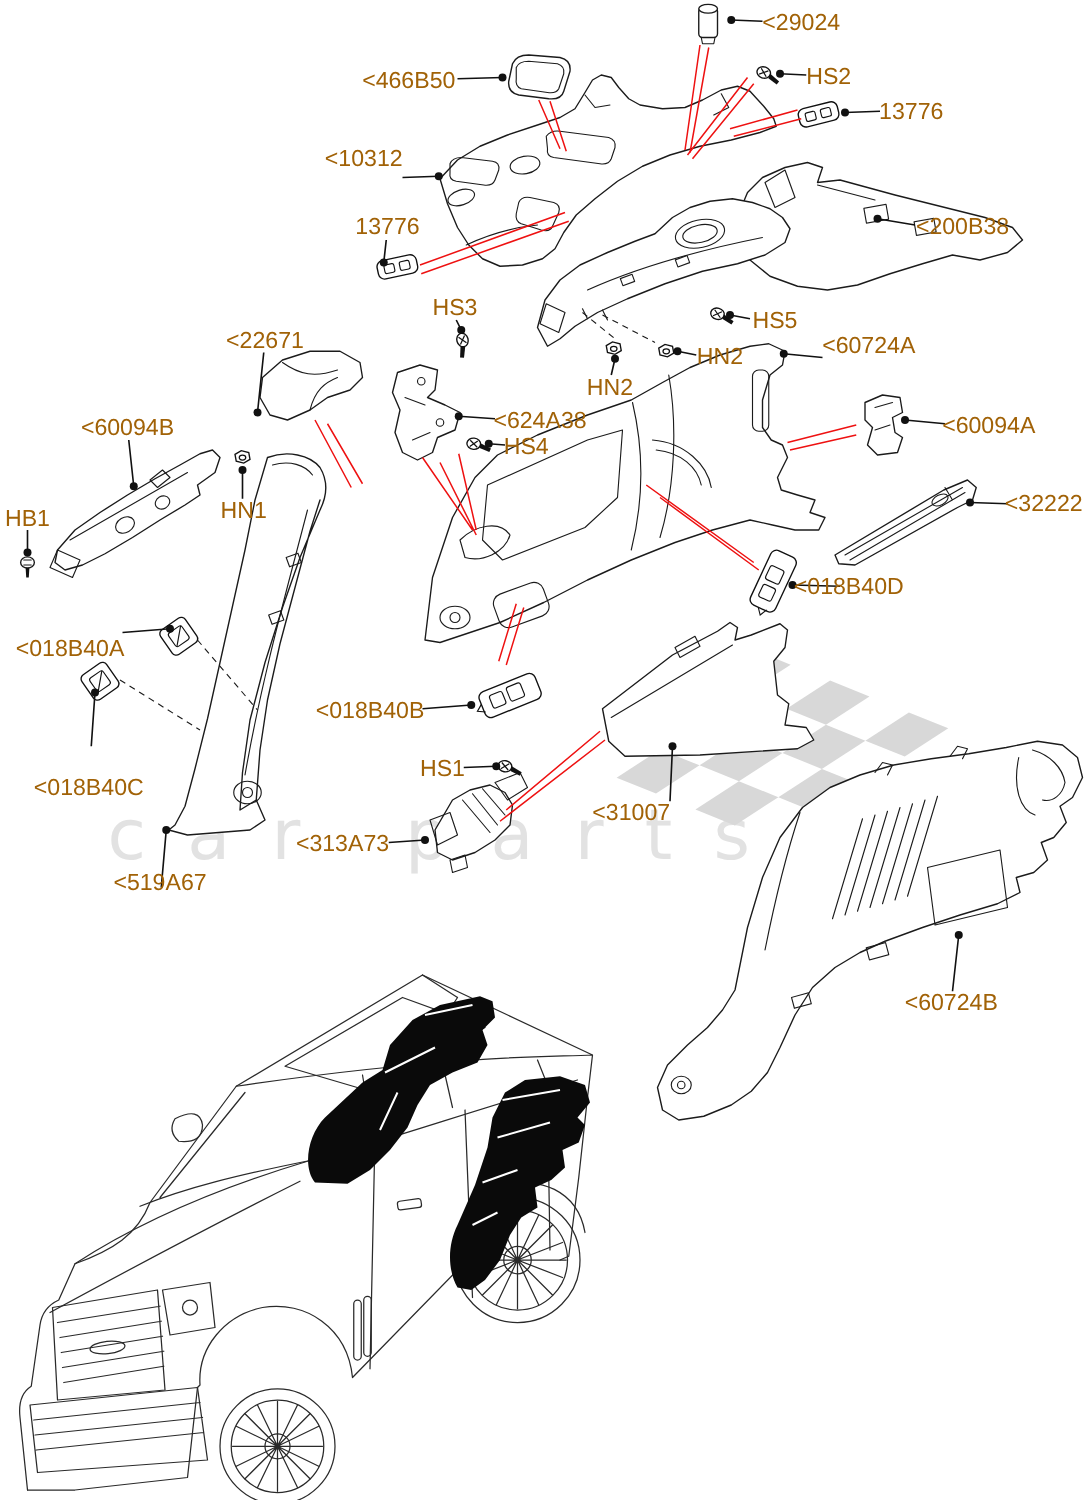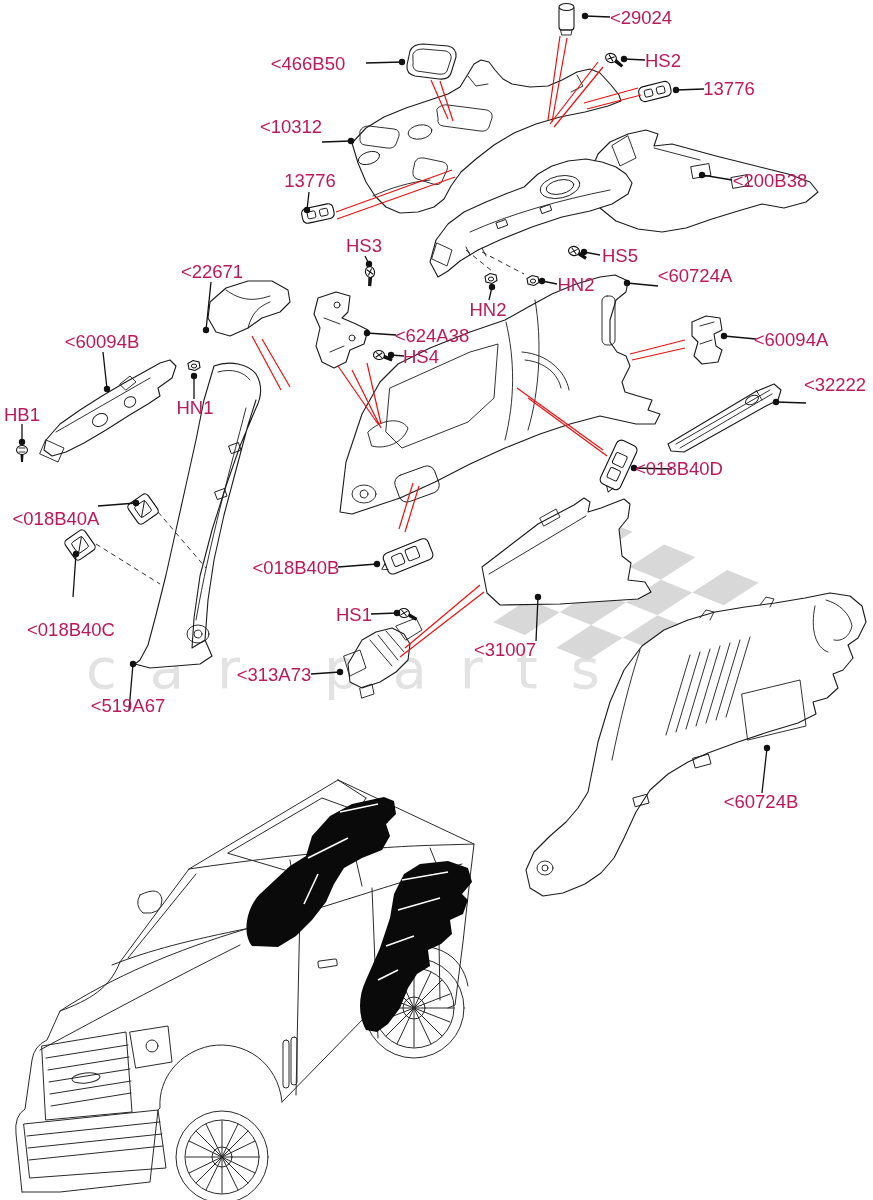--- a/index.html
+++ b/index.html
@@ -5,21 +5,21 @@
   html,body{margin:0;padding:0;background:#fff;}
   .stage{position:relative;width:873px;height:1200px;background:#fff;overflow:hidden;
          font-family:"Liberation Sans",sans-serif;}
   .stage svg{position:absolute;left:0;top:0;z-index:2;}
   .wm-brand{position:absolute;left:44px;top:498px;z-index:3;pointer-events:none;
     font-family:"DejaVu Sans",sans-serif;font-weight:bold;font-size:140px;line-height:150px;
     letter-spacing:-4px;color:rgba(205,65,65,0.22);-webkit-text-stroke:2px rgba(200,70,70,0.38);}
   .wm-tagline{position:absolute;left:86px;top:636px;z-index:1;pointer-events:none;
     font-family:"DejaVu Sans",sans-serif;font-size:56px;color:#e2e2e2;letter-spacing:33px;white-space:nowrap;}
   .lbl{position:absolute;transform:translate(-50%,-50%);z-index:5;white-space:nowrap;
-    font-size:18.5px;color:#be185d;cursor:pointer;}
+    font-size:18.5px;color:#a16207;cursor:pointer;}
   .part-line{stroke:#1b1b1b;stroke-width:1.1;fill:#fff;stroke-linejoin:round;stroke-linecap:round;}
   .det{stroke:#1b1b1b;stroke-width:0.9;fill:none;stroke-linejoin:round;stroke-linecap:round;}
   .red{stroke:#ee1111;stroke-width:1.2;fill:none;}
   .leader{stroke:#111;stroke-width:1.3;fill:none;}
   .dot{fill:#111;stroke:none;}
   .dash{stroke:#1b1b1b;stroke-width:0.9;fill:none;stroke-dasharray:5 4;}
   .car{stroke:#2a2a2a;stroke-width:1;fill:none;stroke-linejoin:round;stroke-linecap:round;}
   .blob{fill:#0a0a0a;stroke:none;}
   .blobcut{stroke:#fff;stroke-width:1.6;fill:none;}
   .chk{fill:#d8d8d8;stroke:none;}
@@ -291,37 +291,37 @@
       <path class="blobcut" d="M402,880 L448,872 M398,910 L440,898 M386,946 L414,936 M378,980 L398,970"></path>
     </g>
   </g>
 </svg>
 
 <div class="wm-tagline">car parts</div>
 
 <div class="lbl" style="left:641px;top:18px">&lt;29024</div>
 <div class="lbl" style="left:663px;top:61px">HS2</div>
 <div class="lbl" style="left:729px;top:89px">13776</div>
-<div class="lbl" style="left:308px;top:64px">&lt;466B50</div>
+<div class="lbl" style="left:327px;top:64px">&lt;466B50</div>
 <div class="lbl" style="left:291px;top:127px">&lt;10312</div>
 <div class="lbl" style="left:770px;top:181px">&lt;200B38</div>
 <div class="lbl" style="left:310px;top:181px">13776</div>
 <div class="lbl" style="left:364px;top:246px">HS3</div>
 <div class="lbl" style="left:620px;top:256px">HS5</div>
 <div class="lbl" style="left:576px;top:285px">HN2</div>
 <div class="lbl" style="left:695px;top:276px">&lt;60724A</div>
 <div class="lbl" style="left:488px;top:310px">HN2</div>
 <div class="lbl" style="left:212px;top:272px">&lt;22671</div>
 <div class="lbl" style="left:432px;top:336px">&lt;624A38</div>
 <div class="lbl" style="left:421px;top:357px">HS4</div>
 <div class="lbl" style="left:791px;top:340px">&lt;60094A</div>
 <div class="lbl" style="left:102px;top:342px">&lt;60094B</div>
 <div class="lbl" style="left:22px;top:415px">HB1</div>
 <div class="lbl" style="left:195px;top:408px">HN1</div>
-<div class="lbl" style="left:835px;top:385px">&lt;32222</div>
+<div class="lbl" style="left:835px;top:403px">&lt;32222</div>
 <div class="lbl" style="left:679px;top:469px">&lt;018B40D</div>
 <div class="lbl" style="left:56px;top:519px">&lt;018B40A</div>
 <div class="lbl" style="left:71px;top:630px">&lt;018B40C</div>
 <div class="lbl" style="left:296px;top:568px">&lt;018B40B</div>
 <div class="lbl" style="left:354px;top:615px">HS1</div>
 <div class="lbl" style="left:274px;top:675px">&lt;313A73</div>
 <div class="lbl" style="left:128px;top:706px">&lt;519A67</div>
 <div class="lbl" style="left:505px;top:650px">&lt;31007</div>
 <div class="lbl" style="left:761px;top:802px">&lt;60724B</div>
 

